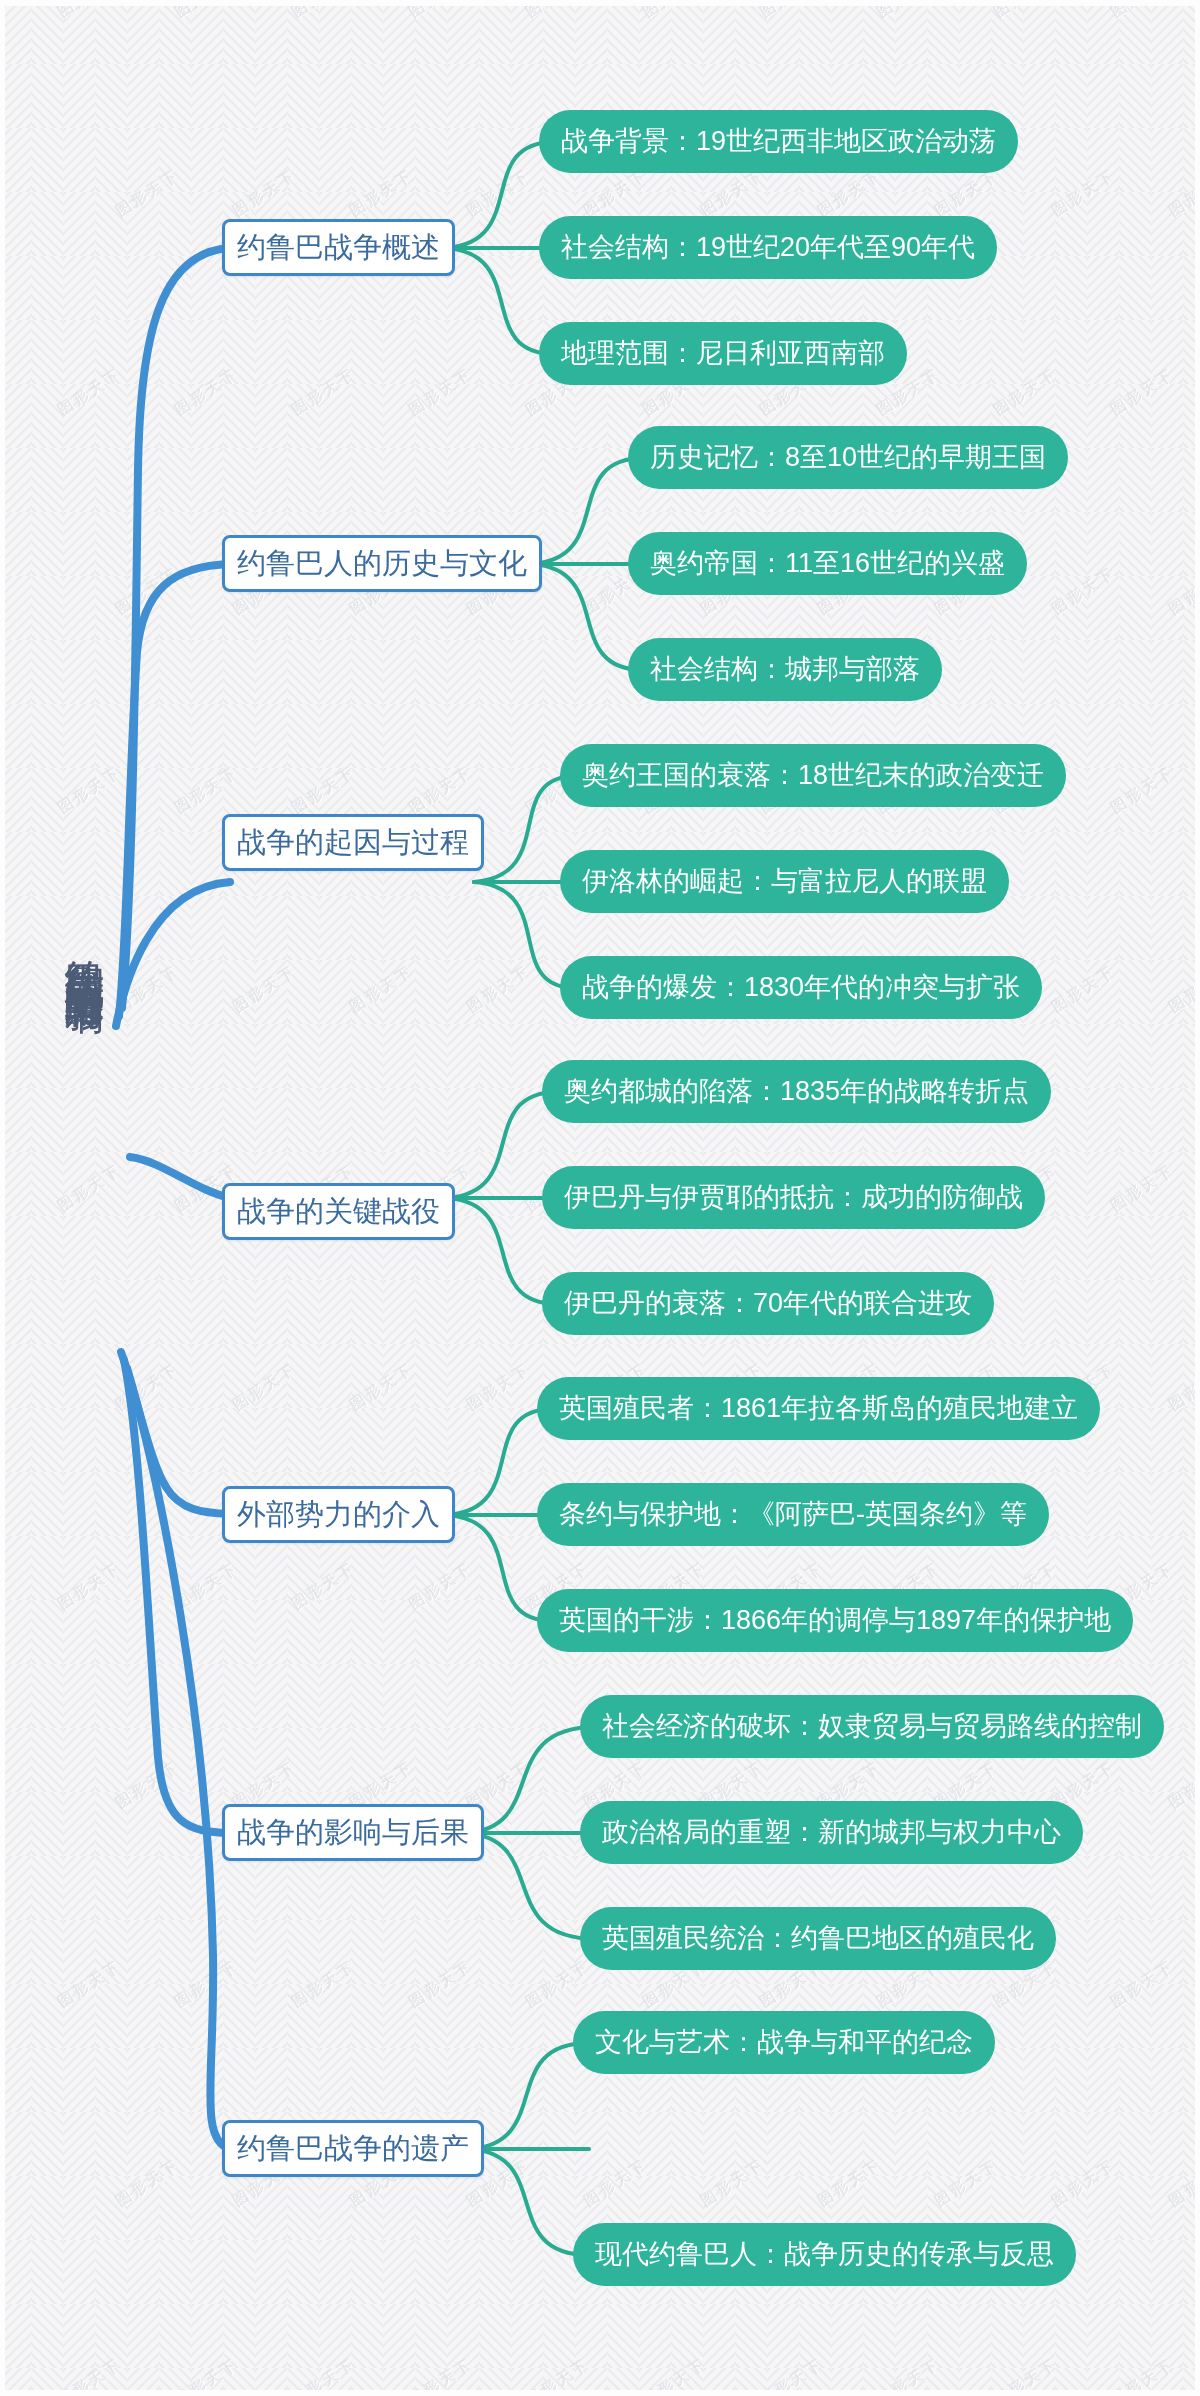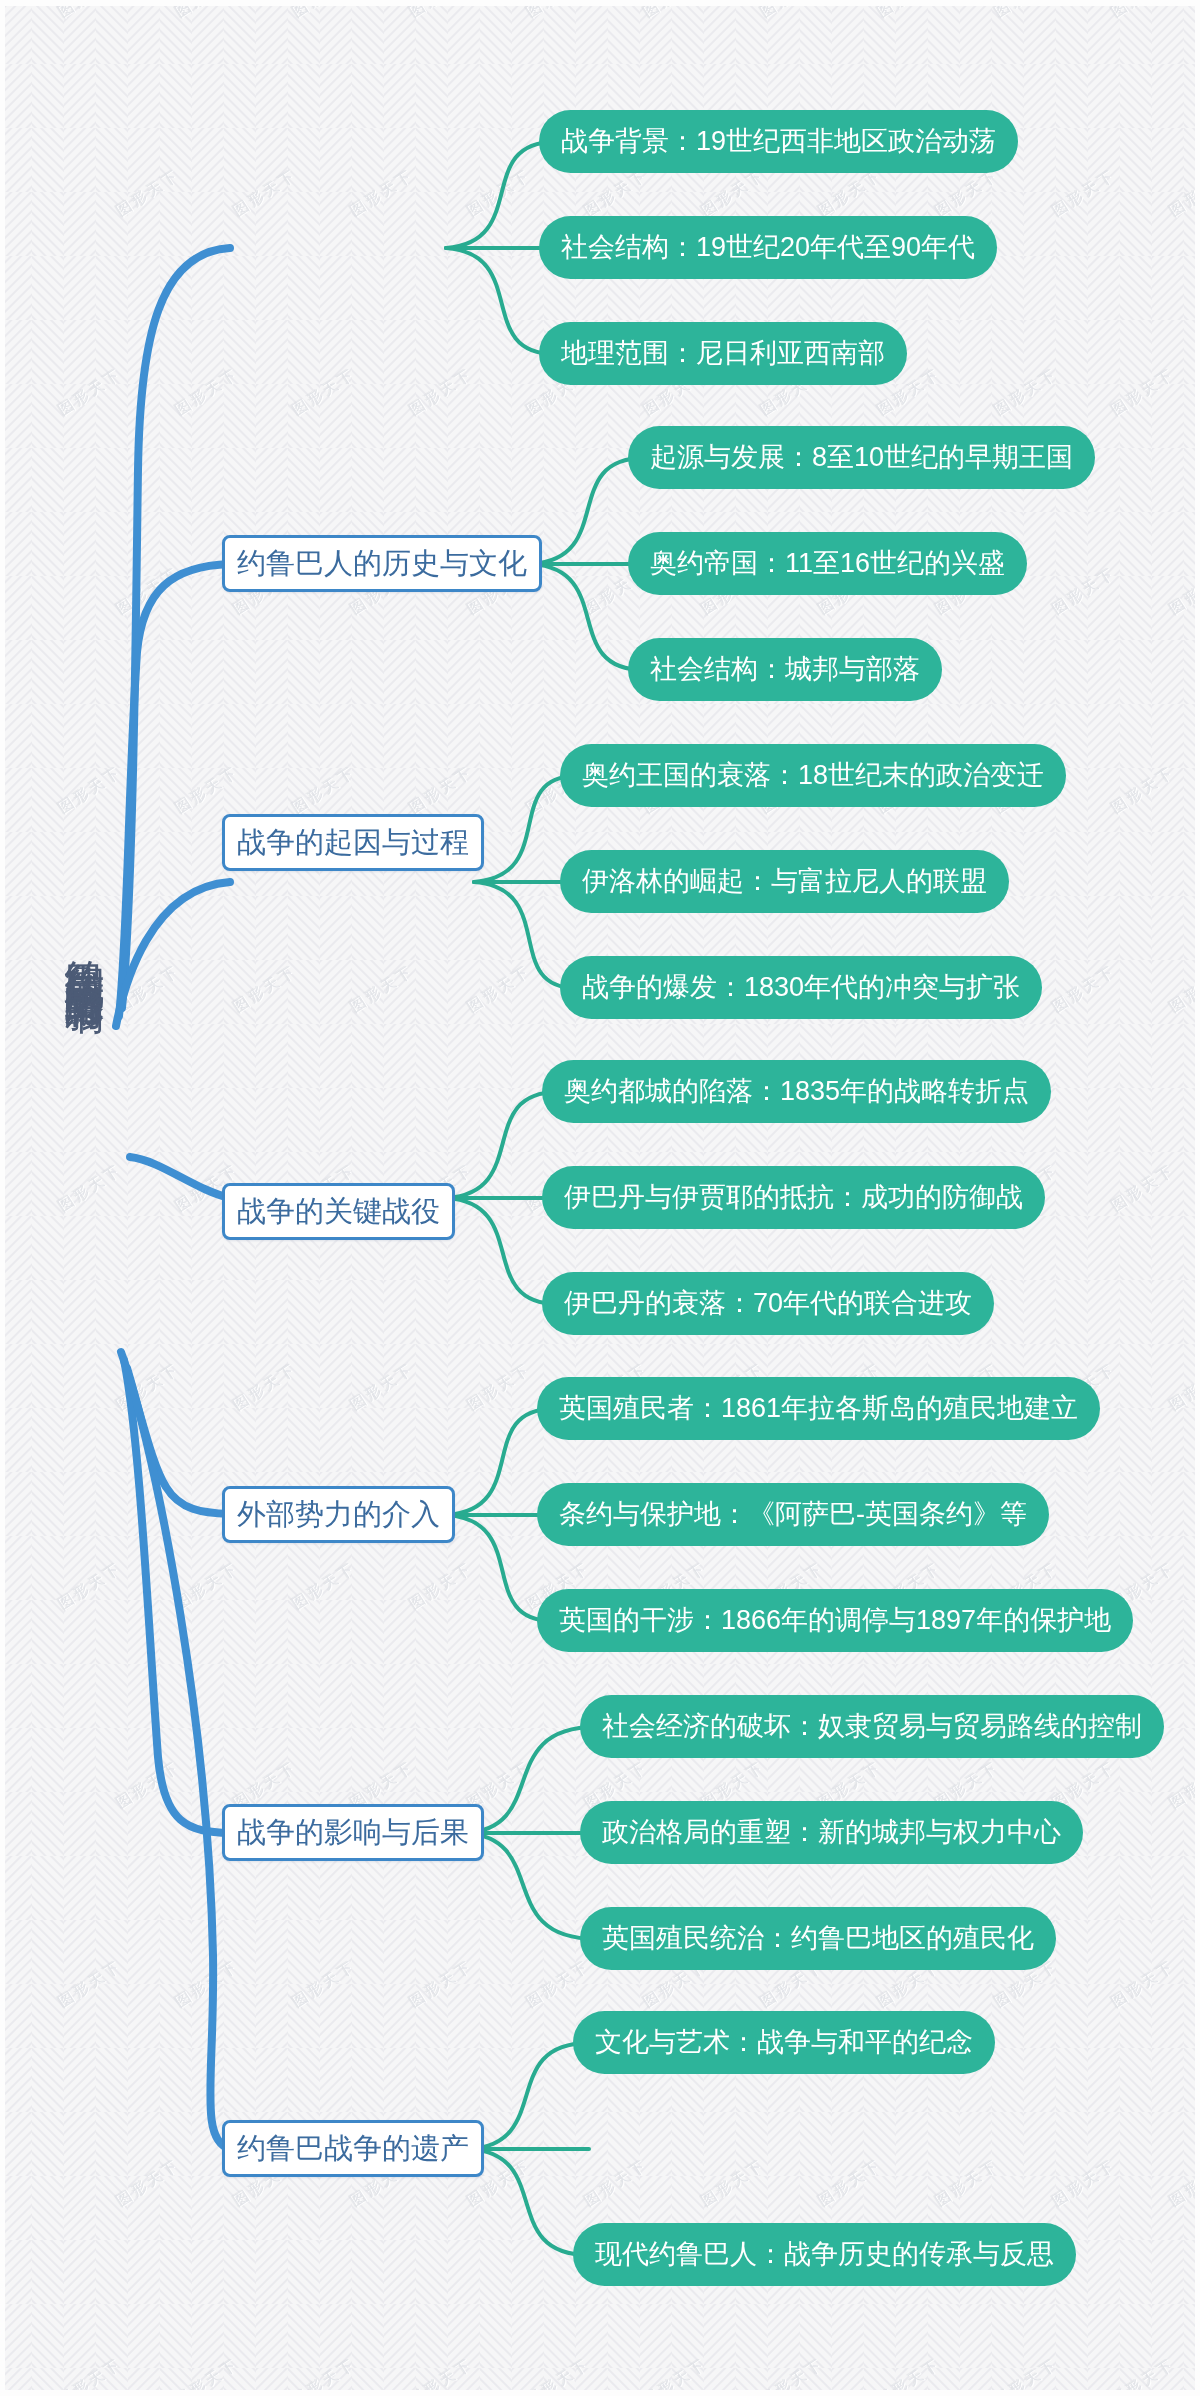--- a/index.html
+++ b/index.html
@@ -238,26 +238,27 @@
       <path d="M 466,1833 C 550,1839 494,1939 596,1939"></path>
 
       <path d="M 470,2149 C 554,2143 498,2043 589,2043"></path>
       <path d="M 470,2149 L 589,2149"></path>
       <path d="M 470,2149 C 554,2155 498,2255 589,2255"></path>
     </g>
   </svg>
 
   <div class="node root">约鲁巴战争的历史脉络与影响</div>
 
+  <div class="node branch" style="left:222px;top:219px">约鲁巴战争概述</div>
   <div class="node leaf" style="left:539px;top:110px">战争背景：19世纪西非地区政治动荡</div>
   <div class="node leaf" style="left:539px;top:216px">社会结构：19世纪20年代至90年代</div>
   <div class="node leaf" style="left:539px;top:322px">地理范围：尼日利亚西南部</div>
 
   <div class="node branch" style="left:222px;top:535px">约鲁巴人的历史与文化</div>
-  <div class="node leaf" style="left:628px;top:426px">起源与发展：8至10世纪的早期王国</div>
+  <div class="node leaf" style="left:628px;top:426px">历史记忆：8至10世纪的早期王国</div>
   <div class="node leaf" style="left:628px;top:532px">奥约帝国：11至16世纪的兴盛</div>
   <div class="node leaf" style="left:628px;top:638px">社会结构：城邦与部落</div>
 
   <div class="node branch" style="left:222px;top:814px">战争的起因与过程</div>
   <div class="node leaf" style="left:560px;top:744px">奥约王国的衰落：18世纪末的政治变迁</div>
   <div class="node leaf" style="left:560px;top:850px">伊洛林的崛起：与富拉尼人的联盟</div>
   <div class="node leaf" style="left:560px;top:956px">战争的爆发：1830年代的冲突与扩张</div>
 
   <div class="node branch" style="left:222px;top:1183px">战争的关键战役</div>
   <div class="node leaf" style="left:542px;top:1060px">奥约都城的陷落：1835年的战略转折点</div>

